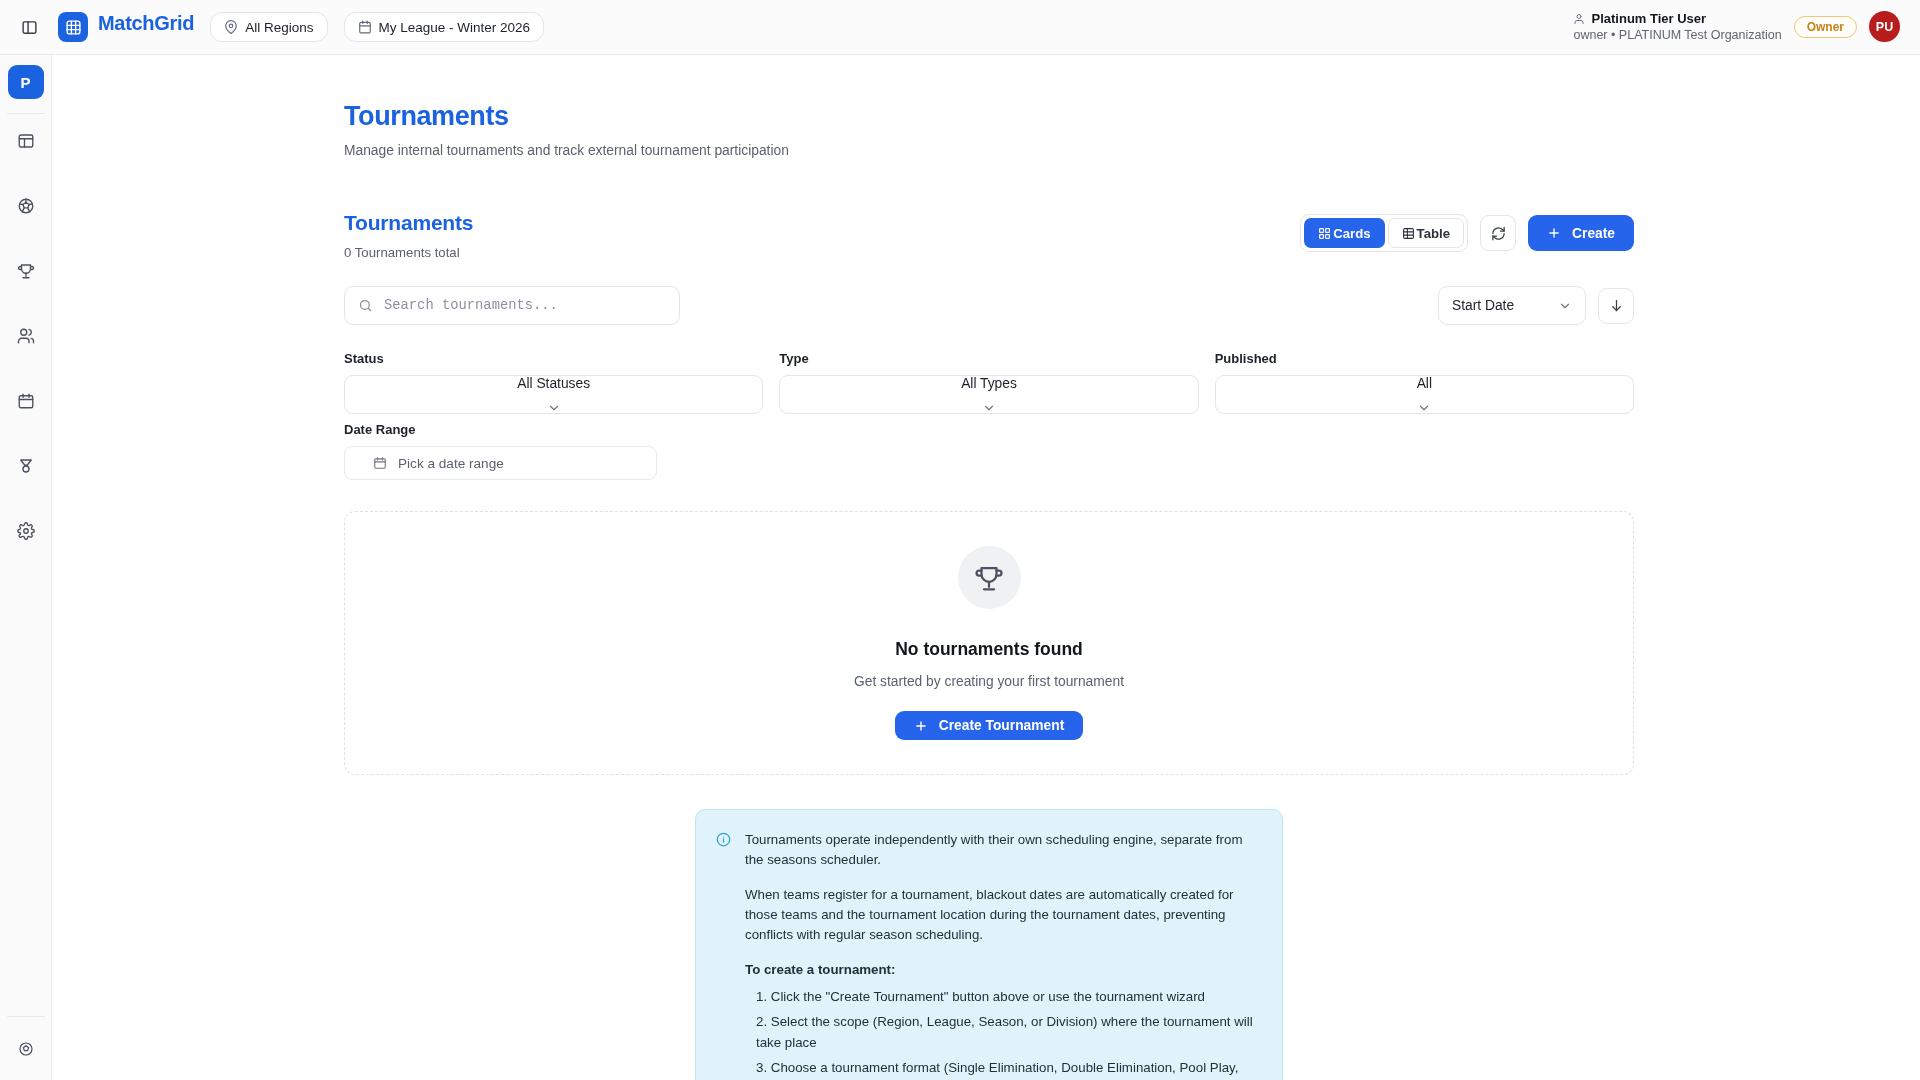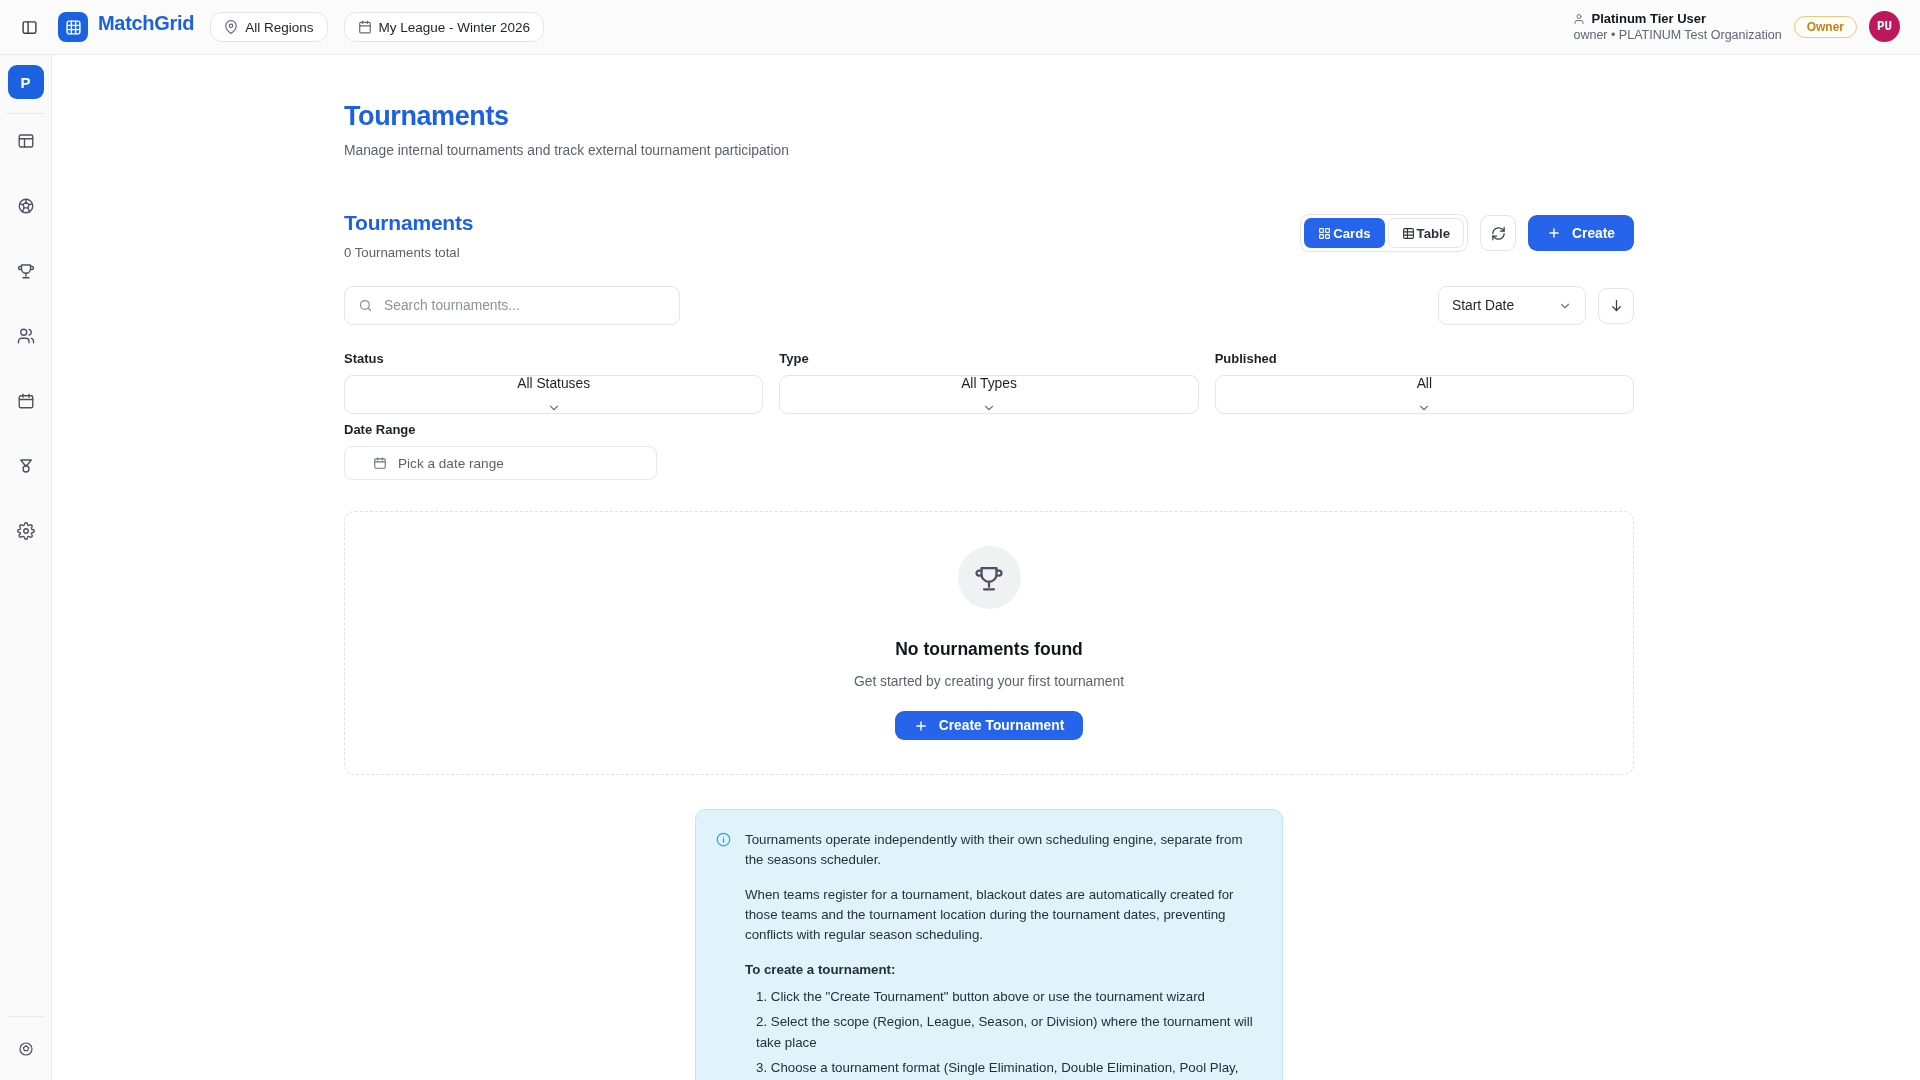--- a/index.html
+++ b/index.html
@@ -45,23 +45,23 @@
   .user-block { display: flex; align-items: center; gap: 12px; }
   .user-text { text-align: left; line-height: 1.35; }
   .user-line1 { font-size: 13px; font-weight: 700; color: #13171d; display: flex; align-items: center; gap: 6px;}
   .user-line2 { font-size: 12.5px; color: #5f6571; }
   .badge-owner {
     height: 22px; padding: 0 12px; border-radius: 11px;
     border: 1px solid #f0c77a; color: #c8811c; background: #fffdf7;
     font-size: 12px; font-weight: 600; display: inline-flex; align-items: center;
   }
   .avatar {
-    width: 31px; height: 31px; border-radius: 50%; background: #be185d;
+    width: 31px; height: 31px; border-radius: 50%; background: #b91c1c;
     color: #fff; font-size: 12.5px; font-weight: 700;
-    display: flex; align-items: center; justify-content: center; font-family: Liberation Mono, monospace;
+    display: flex; align-items: center; justify-content: center;
   }
 
   
   .body-row { flex: 1 1 auto; display: flex; min-height: 0; }
 
   .railbar {
     width: 52px; flex: 0 0 52px; background: #fafafb;
     border-right: 1px solid #e9eaec;
     display: flex; flex-direction: column; align-items: center;
     padding-top: 10px;
@@ -113,21 +113,21 @@
   }
   .btn-primary {
     height: 36px; padding: 0 19px; border-radius: 9px; background: #2564eb;
     color: #fff; font-size: 13.8px; font-weight: 600; border: none; cursor: pointer;
     display: inline-flex; align-items: center; gap: 11px;
   }
 
   .search-row { display: flex; align-items: center; margin-top: 26px; }
   .search-box {
     width: 336px; height: 39px; border: 1px solid #e4e5e8; border-radius: 9px;
-    background: #fff; display: flex; align-items: center; gap: 11px; padding: 0 13px;
+    background: #fff; display: flex; align-items: center; gap: 11px; padding: 0 13px; font-family: Liberation Mono, monospace;
   }
   .search-box input {
     border: none; outline: none; flex: 1 1 auto; font-size: 13.8px;
     color: #1d2128; font-family: inherit; background: transparent;
   }
   .search-box input::placeholder { color: #8c919d; }
   .search-row-spacer { flex: 1 1 auto; }
   .select {
     height: 39px; border: 1px solid #e4e5e8; border-radius: 9px; background: #fff;
     display: flex; align-items: center; padding: 0 13px; cursor: pointer;

